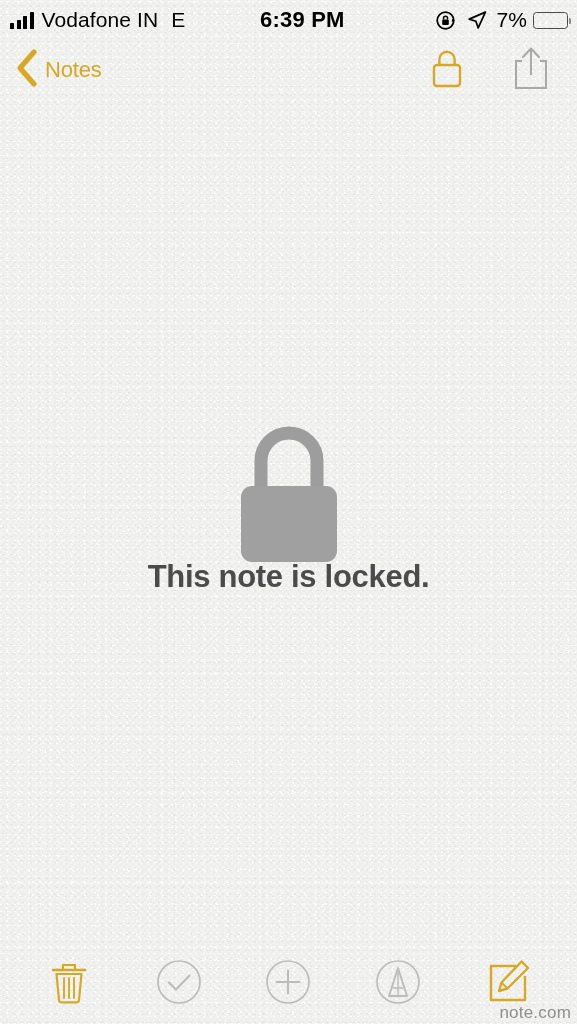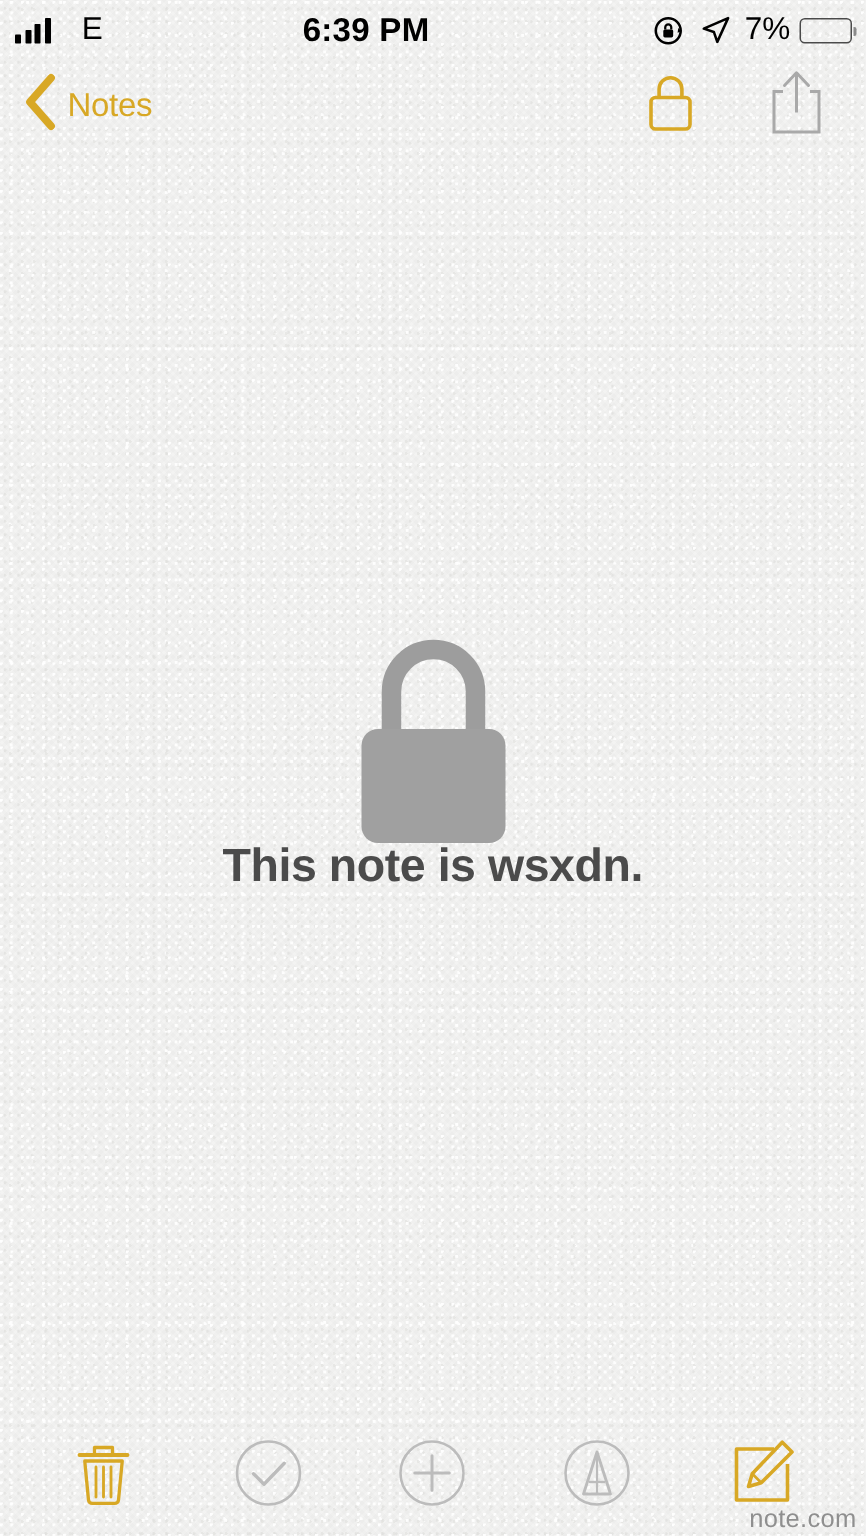--- a/index.html
+++ b/index.html
@@ -201,20 +201,21 @@
 <div id="app">
 
   <div class="status-bar">
     <div class="sb-left">
       <span class="signal-bars">
         <i></i>
           <i></i>
           <i></i>
           <i></i>
       </span>
+      <span class="carrier">Vodafone IN</span>
       <span class="net-type">E</span>
     </div>
 
     <div class="sb-center">
       <span class="clock">6:39 PM</span>
     </div>
 
     <div class="sb-right">
       <span class="rot-lock">
         <svg width="21" height="21" viewBox="0 0 21 21">
@@ -270,21 +271,21 @@
 
   <div class="content">
 
     <div class="lock-graphic">
       <svg width="120" height="160" viewBox="0 0 120 160">
         <path d="M32 86 V58 a28 28 0 0 1 56 0 V86" fill="none" stroke="#9d9d9d" stroke-width="13" stroke-linecap="butt"></path>
         <rect x="12" y="83" width="96" height="76" rx="11" fill="#a0a0a0"></rect>
       </svg>
     </div>
 
-    <div class="locked-title">This note is wsxdn.</div>
+    <div class="locked-title">This note is locked.</div>
 
 
   </div>
 
   <div class="toolbar">
 
     <div class="tb-item">
       <span>
         <svg width="44" height="50" viewBox="0 0 44 50">
           <path d="M16 8 H28 V13 H16 Z" fill="none" stroke="#d8a825" stroke-width="2.2" stroke-linejoin="round"></path>

